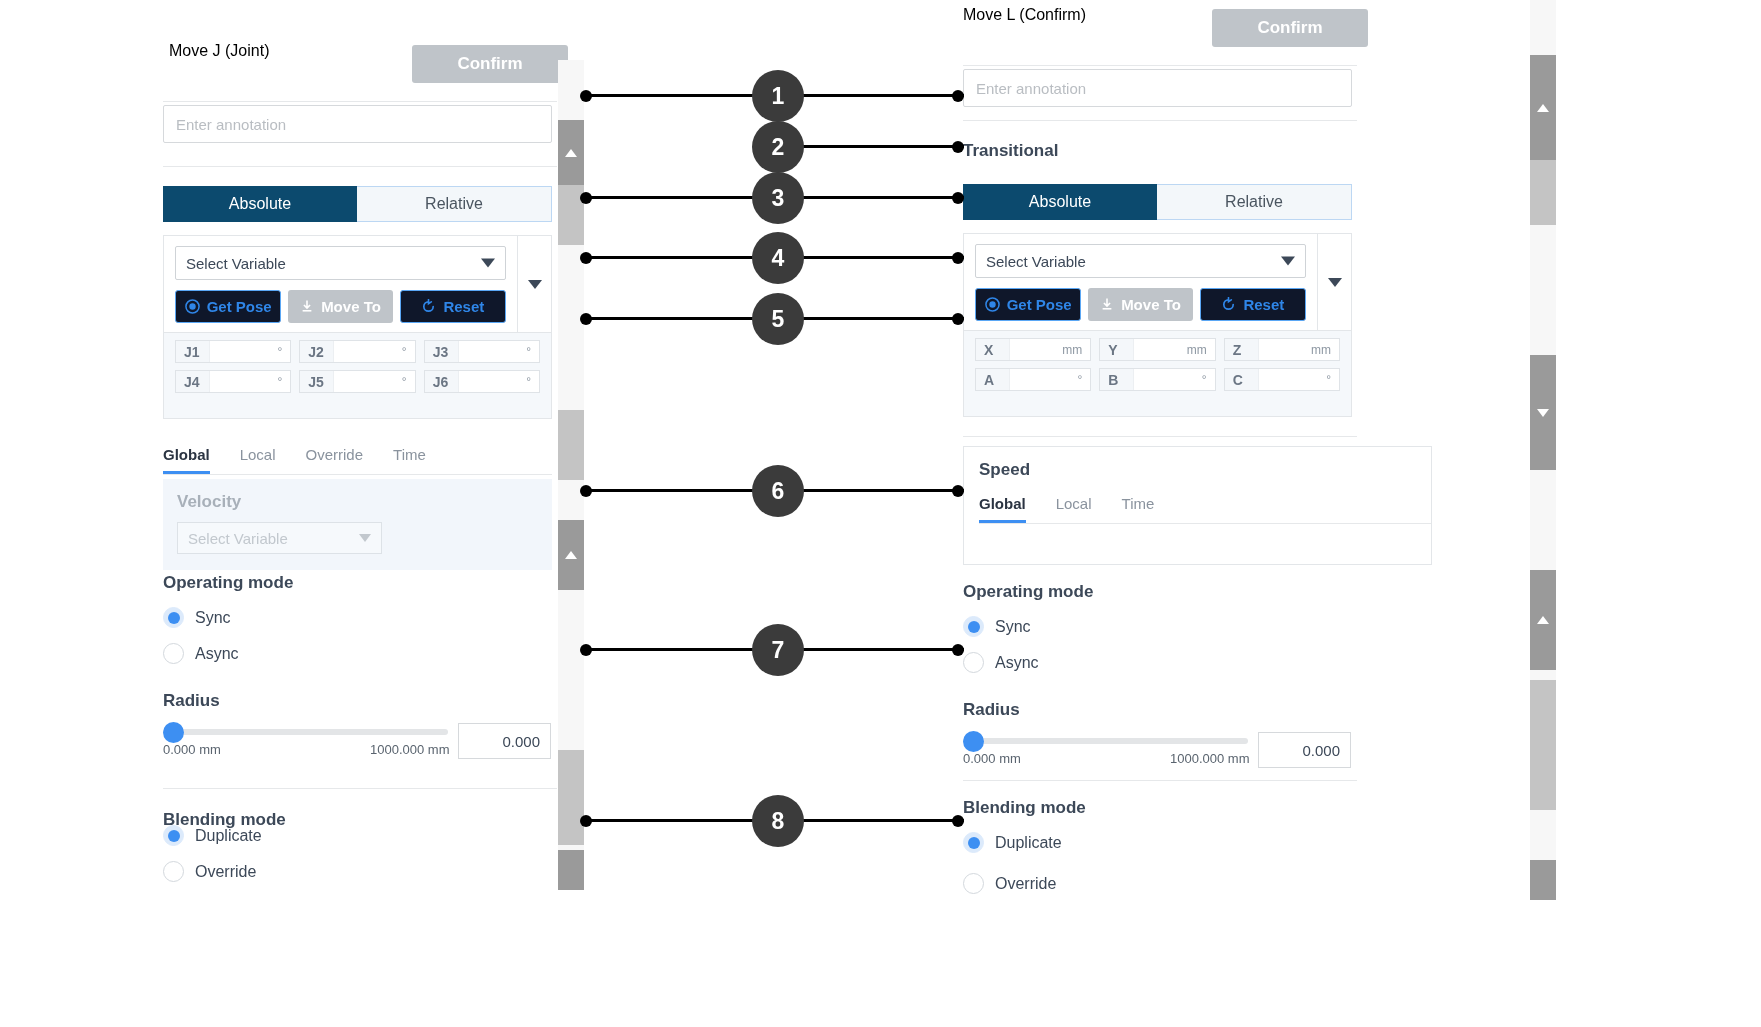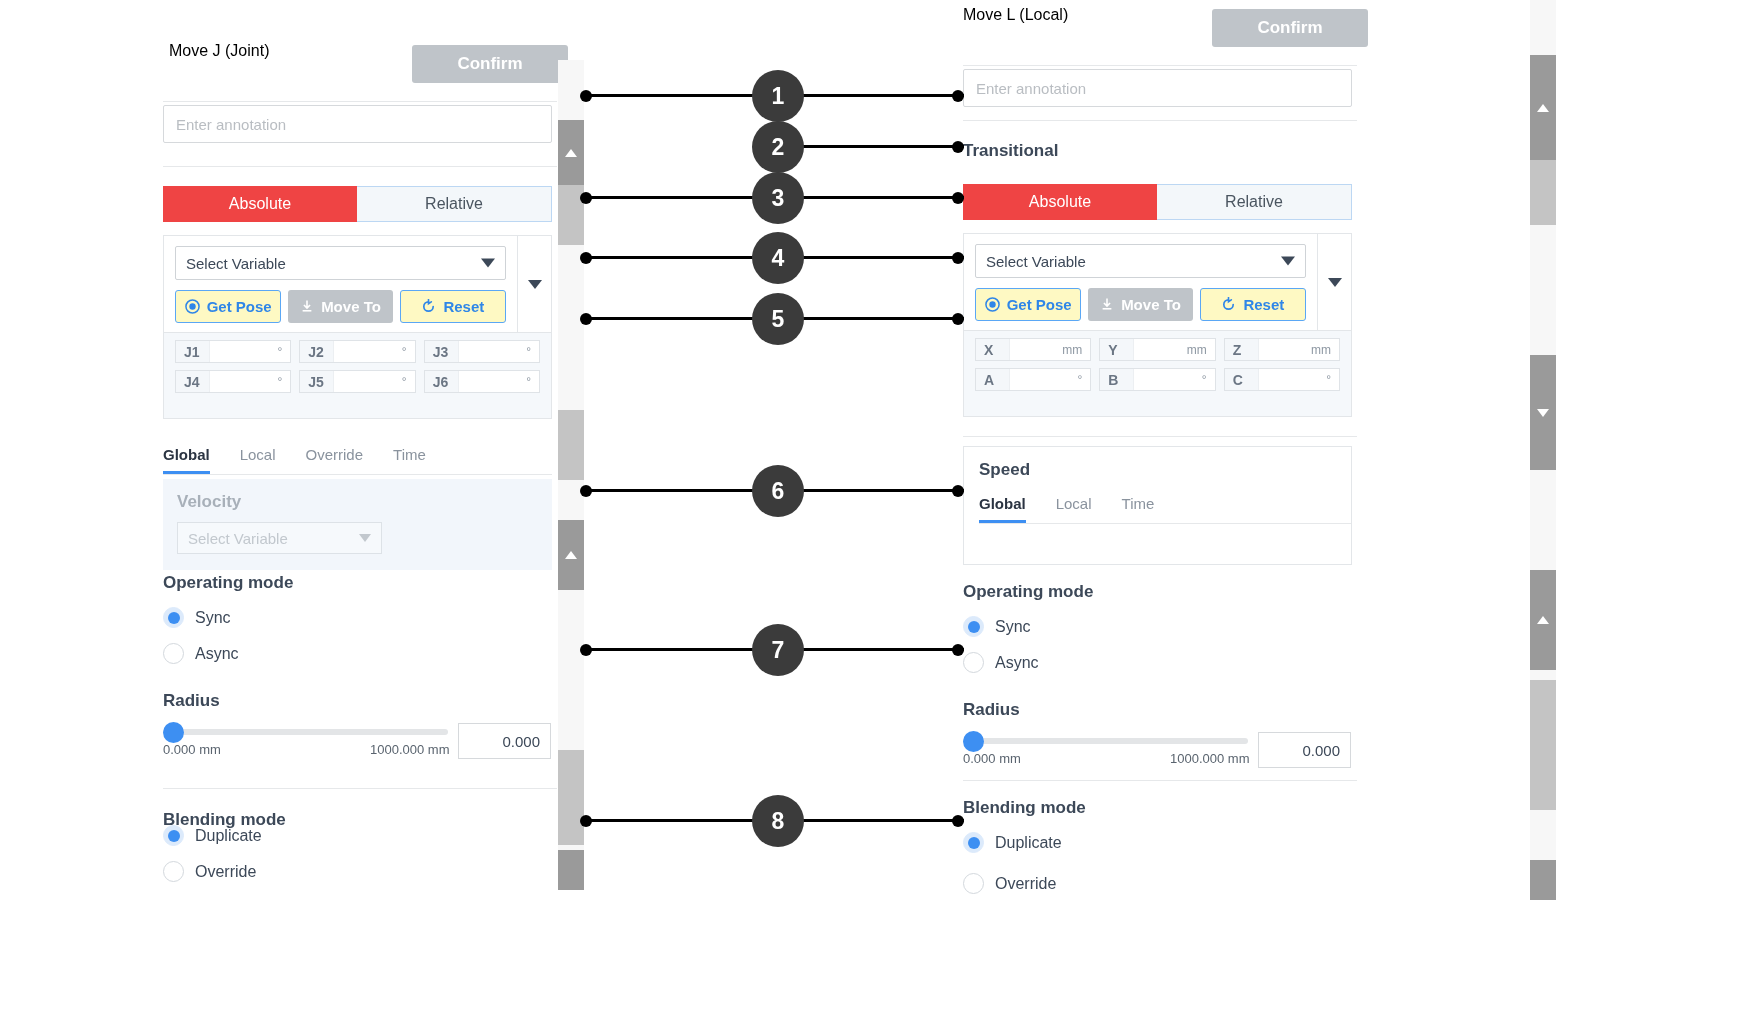--- a/index.html
+++ b/index.html
@@ -29,21 +29,21 @@
     background: #fff;
   }
   .annot-input::placeholder { color: #b9bdc2; }
 
   
   .seg { display: flex; width: 100%; height: 36px; }
   .seg div {
     flex: 1; display: flex; align-items: center; justify-content: center;
     font-size: 16px;
   }
-  .seg .on  { background: #ef4444; color: #ffffff; }
+  .seg .on  { background: #0c4a6e; color: #ffffff; }
   .seg .off { background: #f3f7fa; color: #4a5560; border: 1px solid #bcd7f3; border-left: none; }
 
   
   .varcard {
     border: 1px solid #e3e6e9; background: #ffffff;
     padding: 10px 11px 0 11px;
   }
   .select {
     width: 100%; height: 34px;
     border: 1px solid #cfd3d7; border-radius: 2px; background: #fff;
@@ -55,21 +55,21 @@
     transform: translateY(-50%);
     border-left: 7px solid transparent; border-right: 7px solid transparent;
     border-top: 9px solid #3c4858;
   }
   .btnrow { display: flex; gap: 7px; margin-top: 10px; }
   .pbtn {
     flex: 1; height: 33px; border-radius: 3px;
     display: flex; align-items: center; justify-content: center; gap: 7px;
     font-size: 15px; font-weight: bold; cursor: pointer;
   }
-  .pbtn.blue { border: 1px solid #5aa7f5; background: #fef9c3; color: #2f86e8; align-items: center; }
+  .pbtn.blue { border: 1px solid #5aa7f5; background: #0f172a; color: #2f86e8; align-items: center; }
   .pbtn.gray { border: none; background: #bfc4c9; color: #ffffff; }
 
   .posgrid { background: #f5f8fb; border: 1px solid #e3e6e9; border-top: none; padding: 7px 11px 9px 11px; }
   .posrow { display: flex; gap: 8px; margin-bottom: 7px; }
   .posrow:last-child { margin-bottom: 16px; }
   .field {
     flex: 1; height: 23px; display: flex; align-items: center;
     border: 1px solid #dfe3e7; background: #ffffff;
   }
   .field .lab {
@@ -319,21 +319,21 @@
     <div class="sb-thumb" style="left:0; top:350px; width:26px; height:70px;"></div>
     <div class="sb-btn" style="left:0; top:460px; width:26px; height:70px;">
       <i class="ar-up"></i>
     </div>
     <div class="sb-thumb" style="left:0; top:690px; width:26px; height:95px;"></div>
     <div class="sb-btn" style="left:0; top:790px; width:26px; height:40px;"></div>
   </div>
 
   <div class="panel" style="left:940px; top:-16px; width:440px; height:920px;">
 
-    <div style="position:absolute; left:23px; top:22px;">Move L (Local)</div>
+    <div style="position:absolute; left:23px; top:22px;">Move L (Confirm)</div>
     <button class="confirm-btn" style="position:absolute; left:272px; top:25px; width:156px; height:38px;">Confirm</button>
 
     <div class="hr" style="position:absolute; left:23px; top:81px; width:394px;"></div>
 
     <input class="annot-input" style="position: absolute; left: 23px; top: 85px; width: 389px;" placeholder="Enter annotation">
 
     <div class="hr" style="position:absolute; left:23px; top:136px; width:394px;"></div>
 
     <div class="sec-title" style="position:absolute; left:23px; top:157px;">Transitional</div>
 
@@ -415,21 +415,21 @@
         <div class="field">
           <span class="lab">C</span>
           <span class="val"></span>
           <span class="unit">°</span>
         </div>
       </div>
     </div>
 
     <div class="hr" style="position:absolute; left:23px; top:452px; width:394px;"></div>
 
-    <div class="speedcard" style="position:absolute; left:23px; top:462px; width:389px; height:119px; overflow:hidden;">
+    <div class="speedcard" style="position:absolute; left:23px; top:462px; width:469px; height:119px; overflow:hidden;">
       <div class="sec-title" style="margin:13px 0 0 15px;">Speed</div>
       <div class="tabs" style="margin:9px 0 0 15px; border-bottom:1px solid #e6e8ea;">
         <div class="active">Global</div>
         <div>Local</div>
         <div>Time</div>
       </div>
     </div>
 
     <div class="sec-title" style="position:absolute; left:23px; top:598px;">Operating mode</div>
     <div class="radio-row" style="position:absolute; left:23px; top:632px;">

